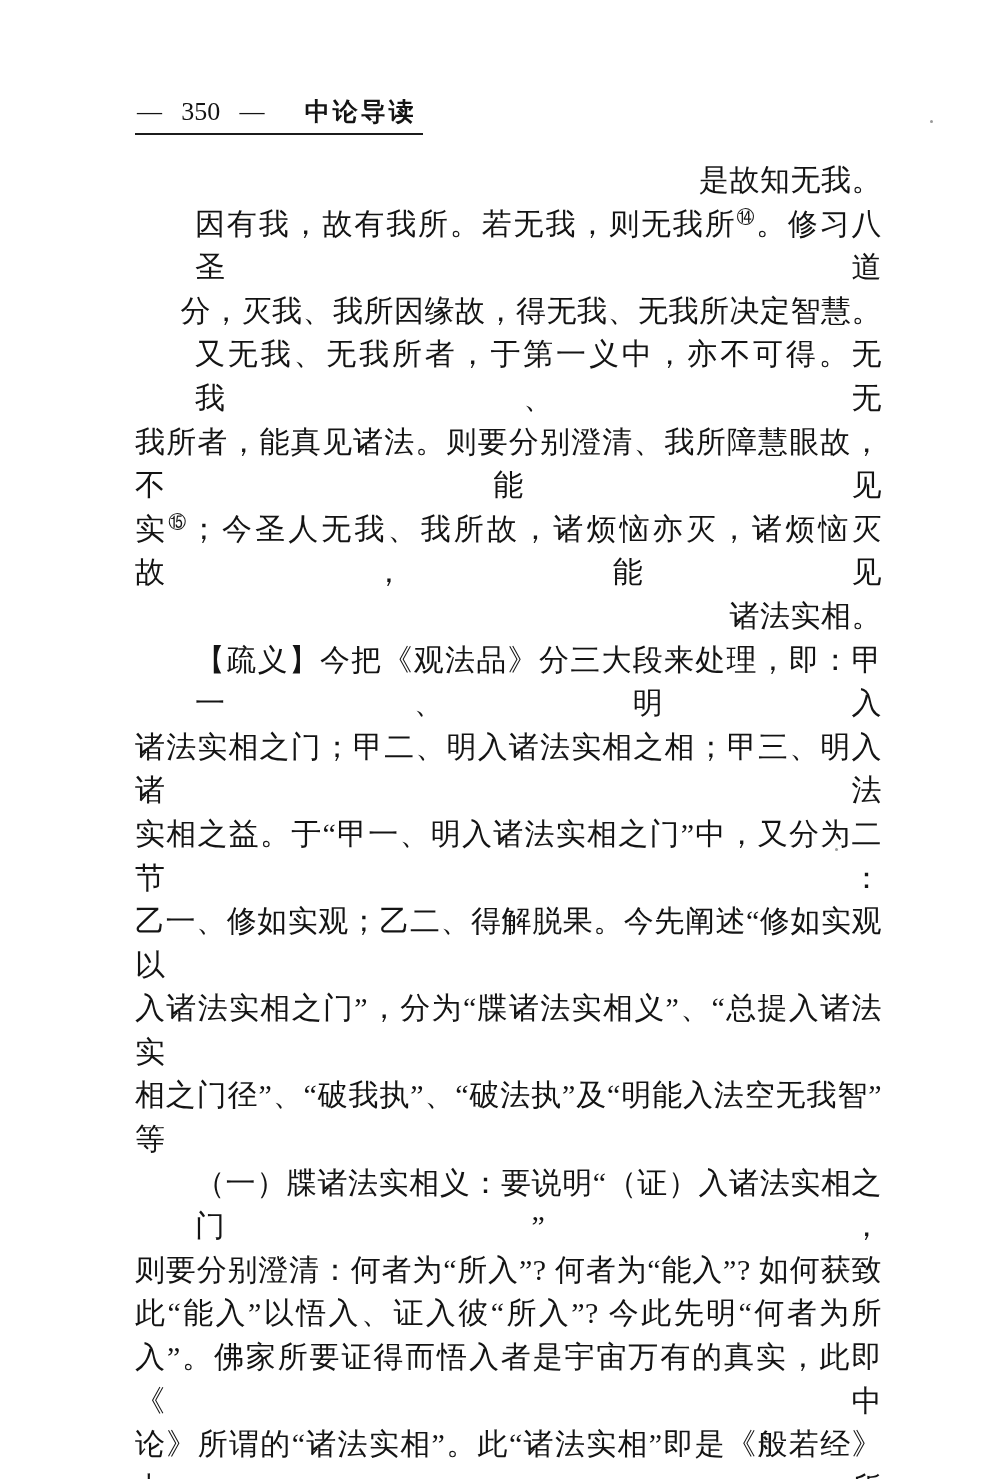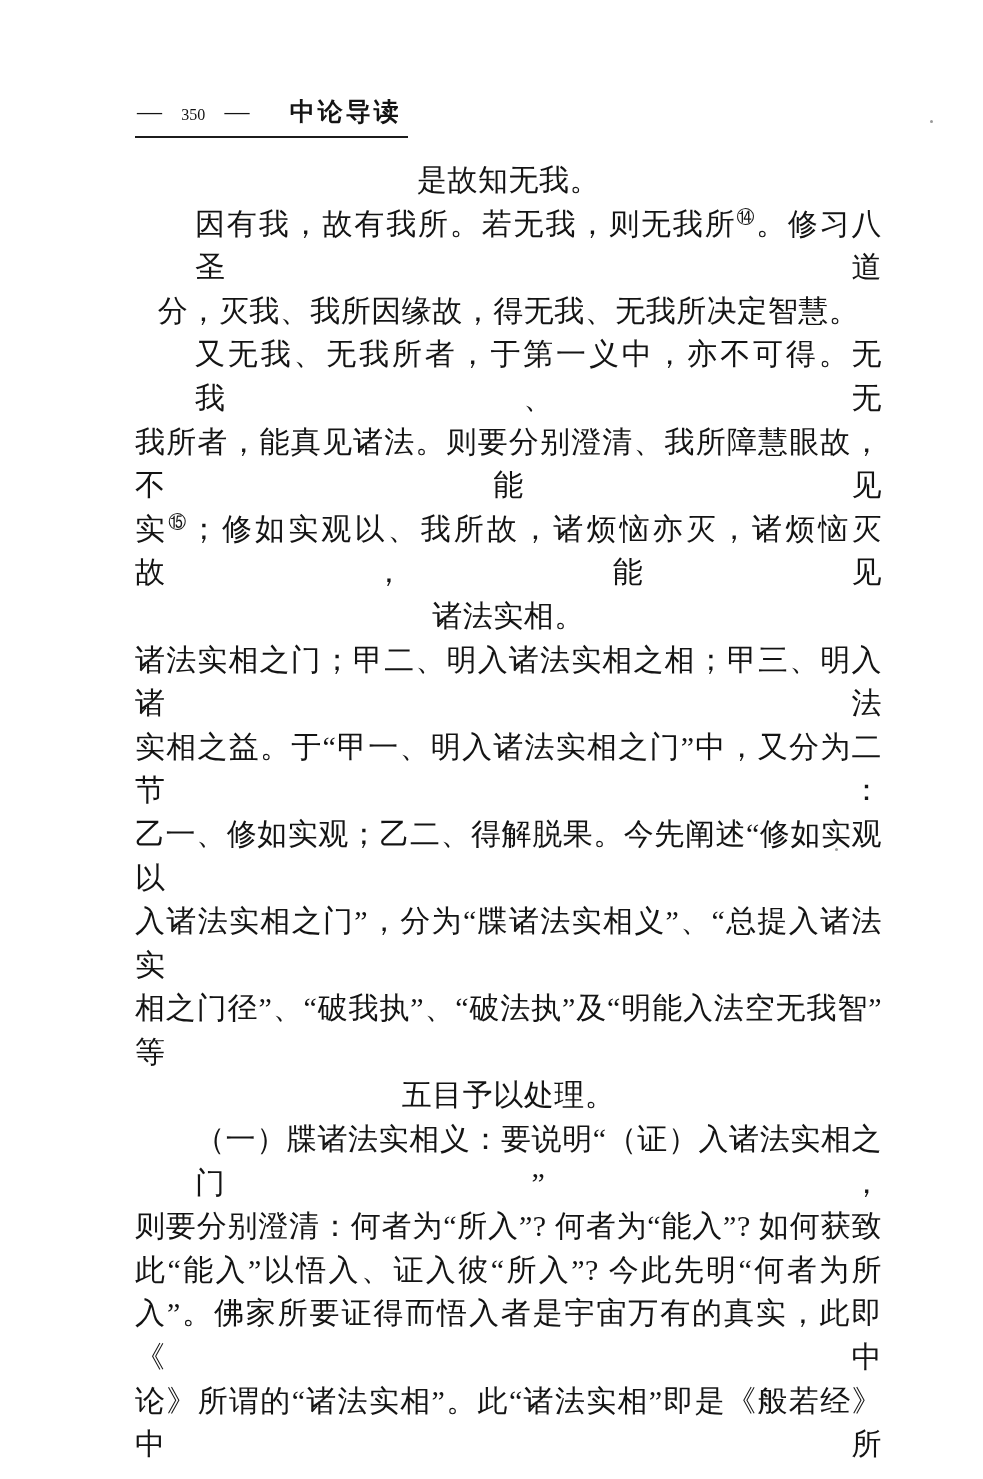--- a/index.html
+++ b/index.html
@@ -21,36 +21,36 @@
   }
   .header-group {
     display: inline-block;
     border-bottom: 2px solid #1c1c1c;
     padding: 0 6px 7px 2px;
     font-size: 25px;
     line-height: 28px;
     white-space: nowrap;
   }
   .header-dash { margin-right: 13px; letter-spacing: 0; }
-  .header-num  { margin-right: 13px; font-size: 16px; }
+  .header-num  { margin-right: 13px; font-size: 26px; }
   .header-dash2 { margin-right: 26px; }
   .header-title { letter-spacing: 3px; font-weight: 600; margin-left: 8px; }
   
   .body-text {
     position: absolute;
     left: 135px;
     top: 158px;
     width: 747px;
     font-size: 30px;
     line-height: 43.6px;
     letter-spacing: 0.5px;
   }
   .line {
     white-space: nowrap;
-    text-align: center;
+    text-align: right;
   }
   .line.justify {
     white-space: normal;
     text-align: justify;
     text-align-last: justify;
     text-justify: inter-character;
   }
   .line.indent { padding-left: 60px; }
   .line sup {
     font-size: 0.60em;
@@ -74,28 +74,28 @@
       <span class="header-title">中论导读</span>
     </span>
   </div>
 
   <div class="body-text">
       <div class="line"><span>是故知无我。</span></div>
       <div class="line indent justify"><span>因有我，故有我所。若无我，则无我所</span><sup>⑭</sup><span>。修习八圣道</span></div>
       <div class="line"><span>分，灭我、我所因缘故，得无我、无我所决定智慧。</span></div>
       <div class="line indent justify"><span>又无我、无我所者，于第一义中，亦不可得。无我、无</span></div>
       <div class="line justify"><span>我所者，能真见诸法。则要分别澄清、我所障慧眼故，不能见</span></div>
-      <div class="line justify"><span>实</span><sup>⑮</sup><span>；修如实观以、我所故，诸烦恼亦灭，诸烦恼灭故，能见</span></div>
+      <div class="line justify"><span>实</span><sup>⑮</sup><span>；今圣人无我、我所故，诸烦恼亦灭，诸烦恼灭故，能见</span></div>
       <div class="line"><span>诸法实相。</span></div>
+      <div class="line indent justify"><span>【疏义】今把《观法品》分三大段来处理，即：甲一、明入</span></div>
       <div class="line justify"><span>诸法实相之门；甲二、明入诸法实相之相；甲三、明入诸法</span></div>
       <div class="line justify"><span>实相之益。于“甲一、明入诸法实相之门”中，又分为二节：</span></div>
       <div class="line justify"><span>乙一、修如实观；乙二、得解脱果。今先阐述“修如实观以</span></div>
       <div class="line justify"><span>入诸法实相之门”，分为“牒诸法实相义”、“总提入诸法实</span></div>
       <div class="line justify"><span>相之门径”、“破我执”、“破法执”及“明能入法空无我智”等</span></div>
-      <div class="line"><span>五目予以处理。</span></div>
       <div class="line indent justify"><span>（一）牒诸法实相义：要说明“（证）入诸法实相之门”，</span></div>
       <div class="line justify"><span>则要分别澄清：何者为“所入”? 何者为“能入”? 如何获致</span></div>
       <div class="line justify"><span>此“能入”以悟入、证入彼“所入”? 今此先明“何者为所</span></div>
       <div class="line justify"><span>入”。佛家所要证得而悟入者是宇宙万有的真实，此即《中</span></div>
       <div class="line justify"><span>论》所谓的“诸法实相”。此“诸法实相”即是《般若经》中所</span></div>
     </div>
 
   <div class="speck" style="left:930px; top:120px; width:3px; height:3px;"></div>
   <div class="speck" style="left:835px; top:848px; width:3px; height:3px;"></div>
 </div>

